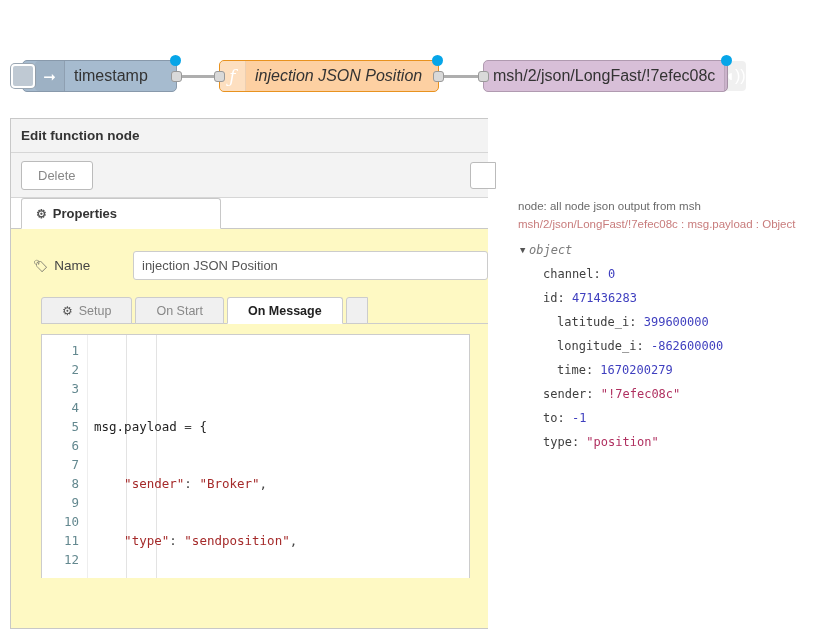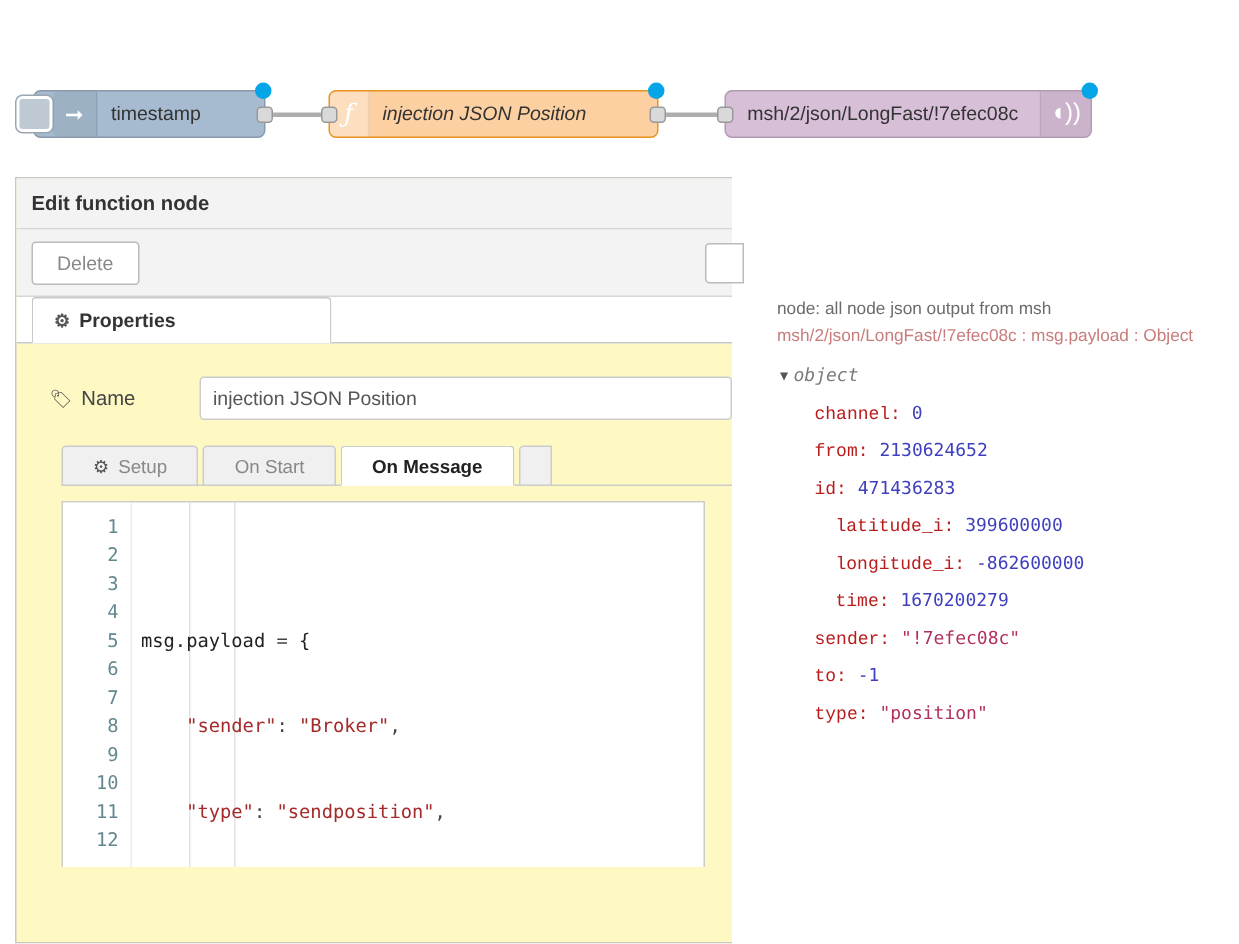--- a/index.html
+++ b/index.html
@@ -16,21 +16,21 @@
   
   .flow-canvas {
     position: absolute; left:0; top:0; width:826px; height:112px;
     background:#ffffff;
   }
   .node {
     position:absolute; height:32px; border-radius:5px;
     border:1px solid #999; display:flex; align-items:center;
   }
   .node-label {
-    font-size:13px; color:#333; white-space:nowrap;
+    font-size:16px; color:#333; white-space:nowrap;
     padding:12px 9px; line-height:32px;
   }
   .port {
     position:absolute; width:11px; height:11px; background:#d9d9d9;
     border:1px solid #999; border-radius:3px; top:10px;
   }
   .status-dot {
     position:absolute; width:11px; height:11px; border-radius:50%;
     background:#06a5e8; top:-6px;
   }
@@ -200,21 +200,21 @@
   .dbg-topic {
     font-family:"Liberation Sans", sans-serif; font-size:11.5px;
     color:#c87c7c; padding:0 0 8px 8px;
   }
   .dbg-tree {
     font-family:"DejaVu Sans Mono","Liberation Mono",monospace;
     font-size:12px; line-height:24px;
   }
   .dbg-row { white-space:pre; }
   .tw { display:inline-block; width:9px; color:#555; font-size:9px; vertical-align:1px;}
-  .d-key { color:#b91c1c;font-family:Liberation Mono, monospace; }
+  .d-key { color:#404040; }
   .d-obj { color:#7b7b7b; font-style:italic; }
   .d-num { color:#3f3fbf; }
   .d-str { color:#b03060; }
 </style>
 </head>
 <body>
 
 <div class="flow-canvas">
 
   <div class="wire" id="wire1"></div>
@@ -325,21 +325,20 @@
     </div>
   </div>
 </div>
 
 <div class="debug">
   <div class="dbg-node">node: all node json output from msh</div>
   <div class="dbg-topic">msh/2/json/LongFast/!7efec08c : msg.payload : Object</div>
   <div class="dbg-tree" id="dbg-tree">
       <div class="dbg-row" style="padding-left: 10px;"><span class="tw">▼</span><span class="d-obj">object</span></div>
       <div class="dbg-row" style="padding-left: 24px;"><span class="tw"></span><span class="d-key">channel:</span> <span class="d-num">0</span></div>
-      <div class="dbg-row" style="padding-left: 24px;"><span class="tw"></span><span class="d-key">from:</span> <span class="d-num">2130624652</span></div>
       <div class="dbg-row" style="padding-left: 24px;"><span class="tw"></span><span class="d-key">id:</span> <span class="d-num">471436283</span></div>
       <div class="dbg-row" style="padding-left: 38px;"><span class="tw"></span><span class="d-key">latitude_i:</span> <span class="d-num">399600000</span></div>
       <div class="dbg-row" style="padding-left: 38px;"><span class="tw"></span><span class="d-key">longitude_i:</span> <span class="d-num">-862600000</span></div>
       <div class="dbg-row" style="padding-left: 38px;"><span class="tw"></span><span class="d-key">time:</span> <span class="d-num">1670200279</span></div>
       <div class="dbg-row" style="padding-left: 24px;"><span class="tw"></span><span class="d-key">sender:</span> <span class="d-str">"!7efec08c"</span></div>
       <div class="dbg-row" style="padding-left: 24px;"><span class="tw"></span><span class="d-key">to:</span> <span class="d-num">-1</span></div>
       <div class="dbg-row" style="padding-left: 24px;"><span class="tw"></span><span class="d-key">type:</span> <span class="d-str">"position"</span></div>
     </div>
 </div>
 

